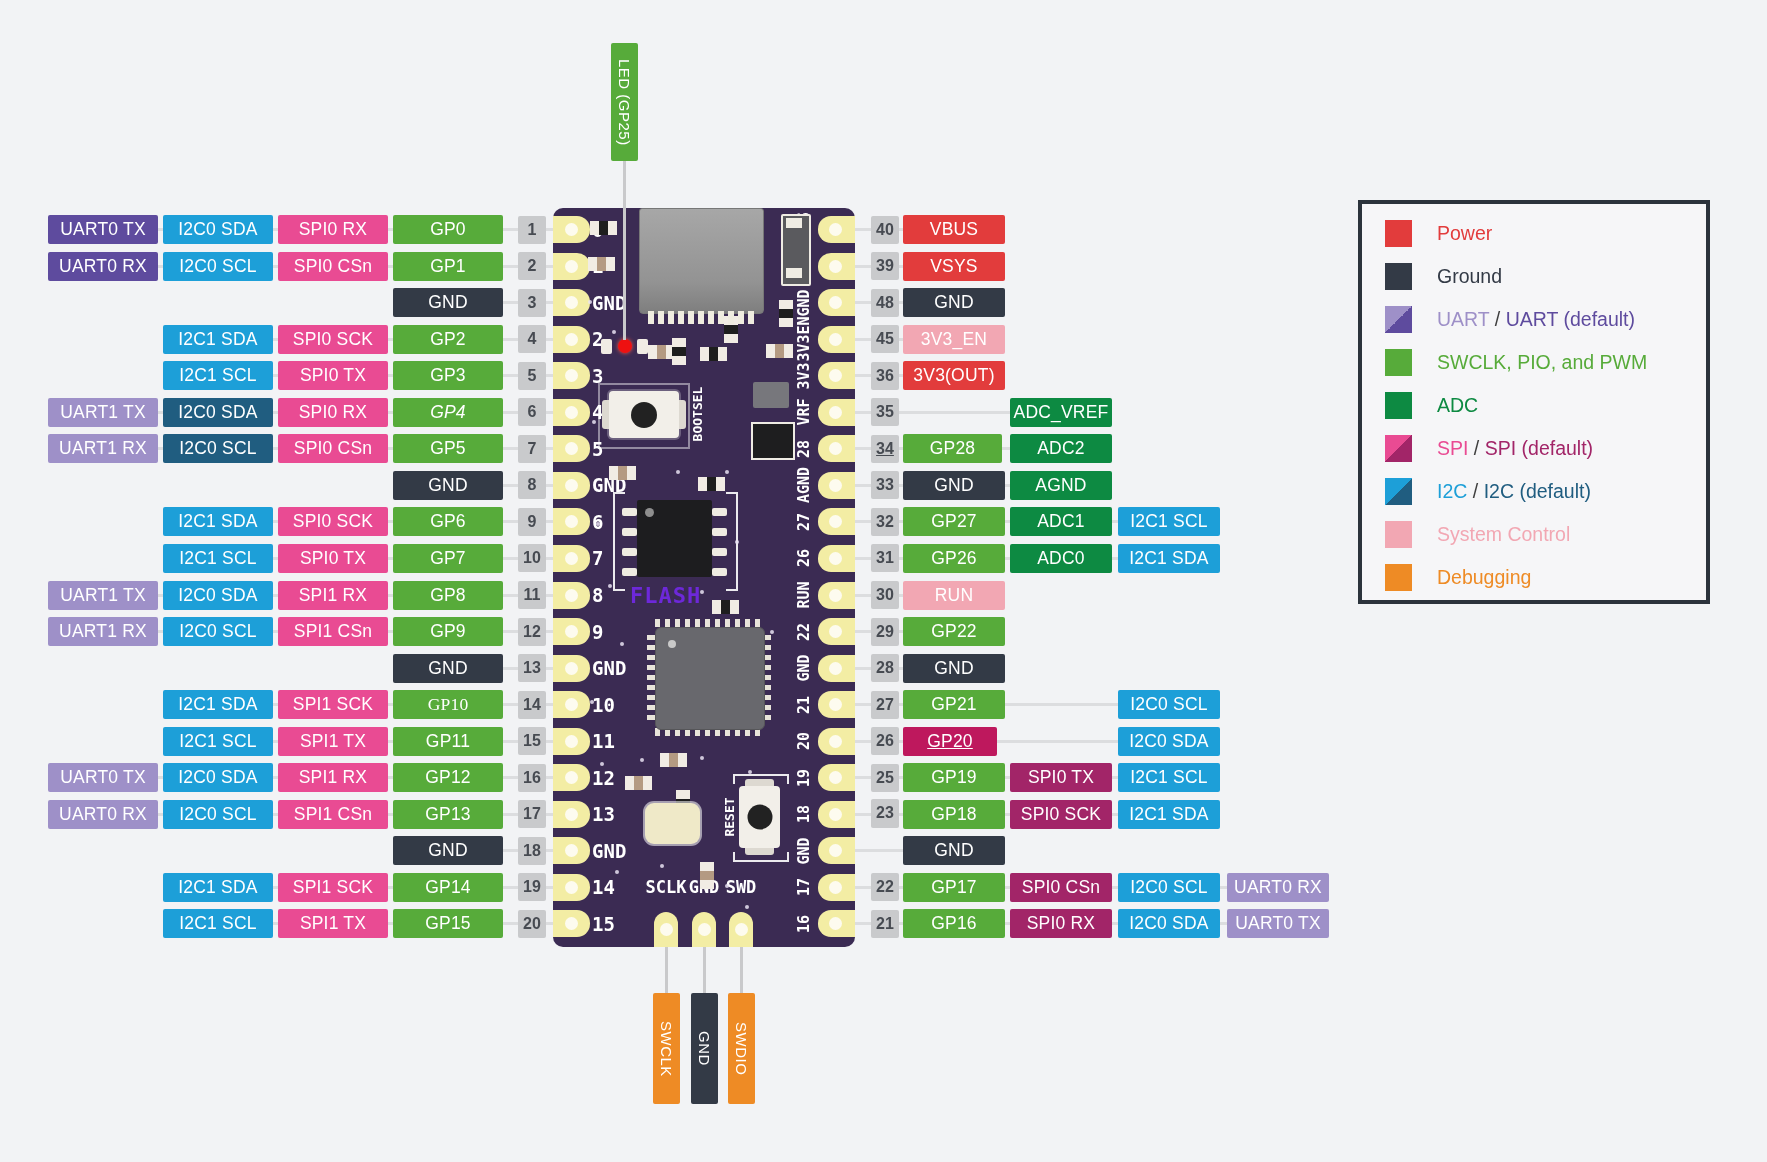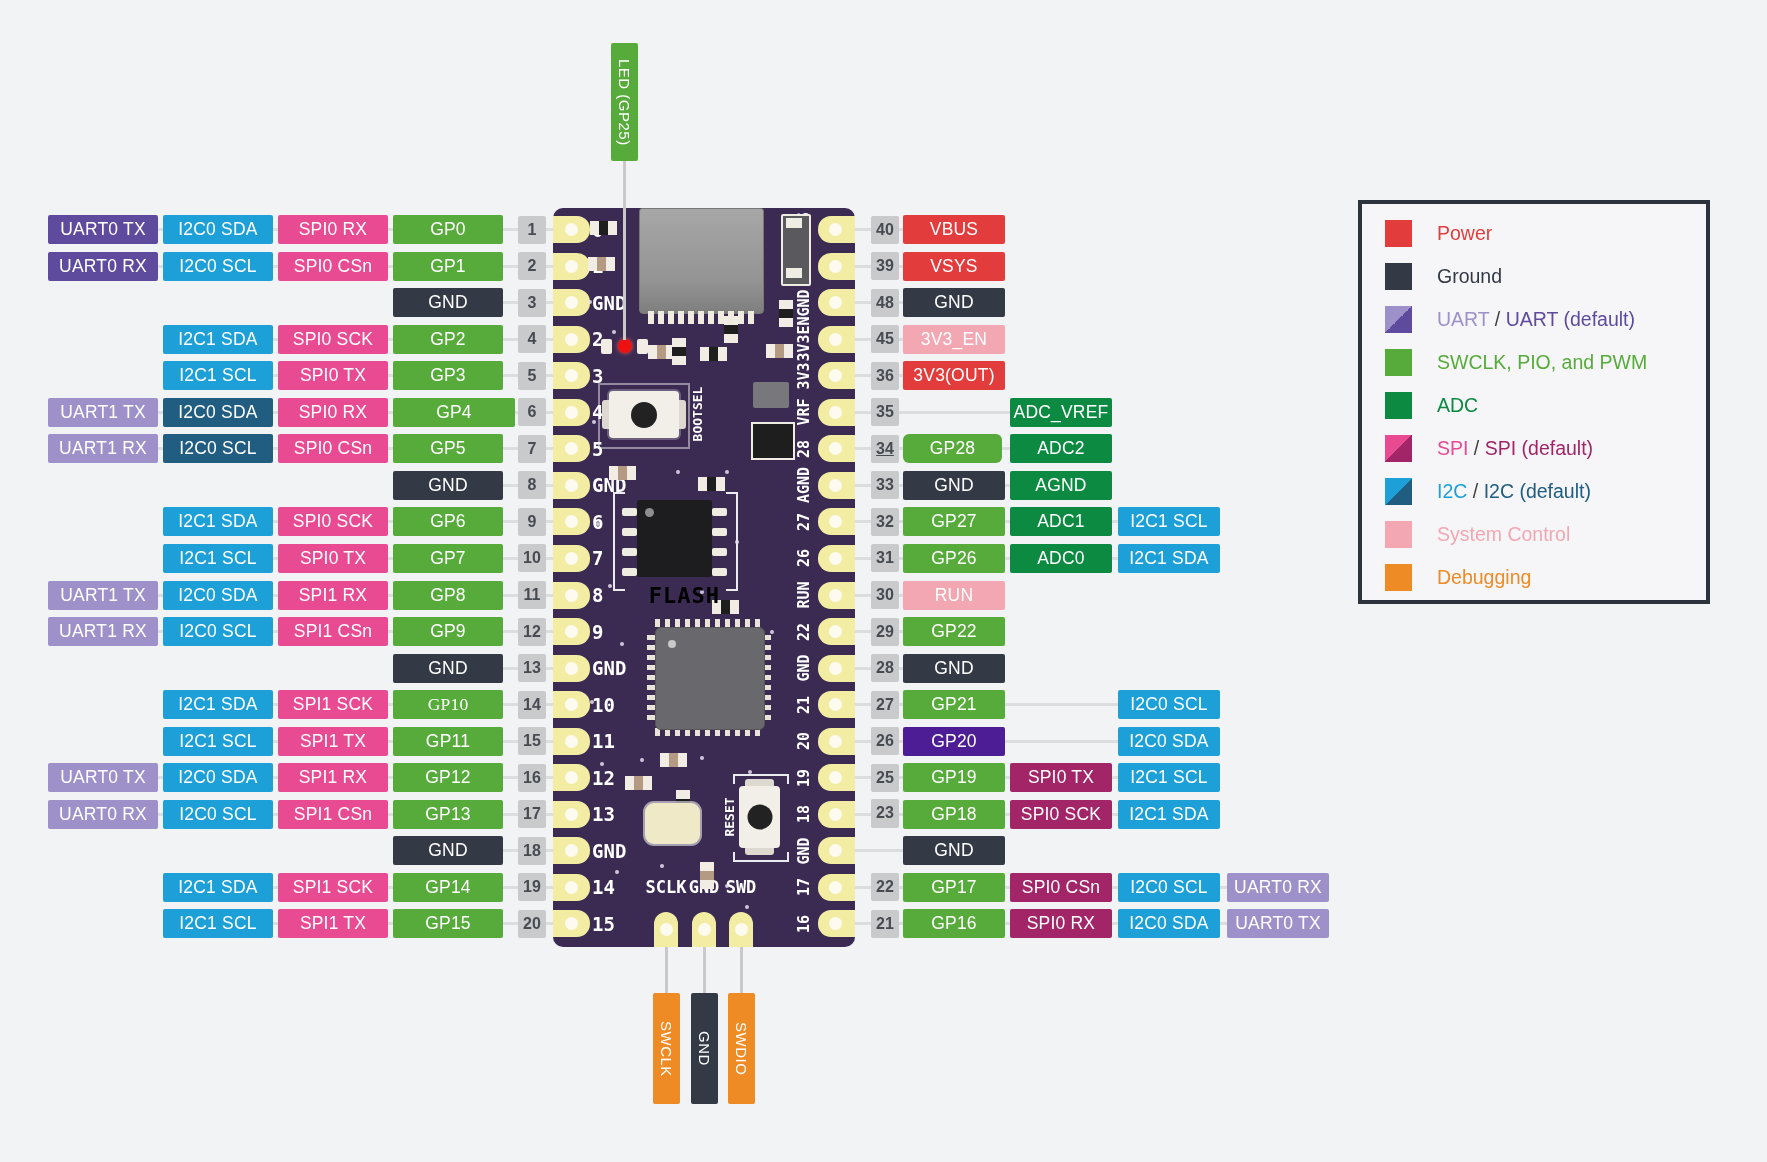--- a/index.html
+++ b/index.html
@@ -37,21 +37,21 @@
   #bootsel{position:absolute;left:609px;top:391px;width:70px;height:47px;background:#f2efe9;border-radius:4px;
        box-shadow:0 0 0 2px rgba(255,255,255,.25);}
   #bootsel:before{content:"";position:absolute;left:-7px;top:9px;width:7px;height:29px;background:#ddd9d1;border-radius:3px 0 0 3px;}
   #bootsel:after{content:"";position:absolute;right:-7px;top:9px;width:7px;height:29px;background:#ddd9d1;border-radius:0 3px 3px 0;}
   #bootsel .btn{position:absolute;left:50%;top:50%;width:26px;height:26px;border-radius:50%;background:#222;transform:translate(-50%,-50%);}
   .vtext{position:absolute;color:#fff;font:bold 13px "DejaVu Sans Mono",monospace;writing-mode:vertical-rl;transform:translateY(-50%) rotate(180deg);}
   #flash{position:absolute;left:637px;top:500px;width:75px;height:77px;background:#1d1d1f;border-radius:2px;}
   #flash .dot{position:absolute;left:8px;top:8px;width:9px;height:9px;border-radius:50%;background:#8e8e8e;}
   .fpin{position:absolute;width:15px;height:8px;background:#efece2;border-radius:2px;}
   .bracket{position:absolute;border:2px solid rgba(255,255,255,.9);}
-  #flash-label{position:absolute;left:630px;top:583px;width:90px;text-align:right;color:#000000;
+  #flash-label{position:absolute;left:630px;top:583px;width:90px;text-align:left;color:#6d28d9;
        font:bold 22px "DejaVu Sans Mono",monospace;letter-spacing:1px;}
   #rp2040{position:absolute;left:655px;top:627px;width:108px;height:101px;background:#68686d;border-radius:6px;border:1px solid #565659;}
   #rp2040 .dot{position:absolute;left:12px;top:12px;width:8px;height:8px;border-radius:50%;background:#c9c9c9;}
   .stub-h{position:absolute;height:8px;background:repeating-linear-gradient(90deg,#e8e4da 0 5px,transparent 5px 10px);}
   .stub-v{position:absolute;width:8px;background:repeating-linear-gradient(0deg,#e8e4da 0 5px,transparent 5px 10px);}
   #crystal{position:absolute;left:645px;top:803px;width:55px;height:41px;background:#efe9c8;border-radius:9px;
        box-shadow:0 0 0 2px rgba(255,255,255,.55);}
   #reset{position:absolute;left:739px;top:786px;width:41px;height:62px;background:#f2efe9;border-radius:4px;}
   #reset:before{content:"";position:absolute;top:-7px;left:6px;width:29px;height:7px;background:#ddd9d1;border-radius:3px 3px 0 0;}
   #reset:after{content:"";position:absolute;bottom:-7px;left:6px;width:29px;height:7px;background:#ddd9d1;border-radius:0 0 3px 3px;}
@@ -88,21 +88,21 @@
       <div class="badge" style="left: 393px; top: 324.65px; width: 110px; background: rgb(87, 171, 58);">GP2</div>
       <div class="badge" style="left: 278px; top: 324.65px; width: 110px; background: rgb(233, 75, 147);">SPI0 SCK</div>
       <div class="badge" style="left: 163px; top: 324.65px; width: 110px; background: rgb(29, 159, 216);">I2C1 SDA</div>
       <div class="numbadge" style="left: 518px; top: 325.15px;">4</div>
       <div class="rowline" style="left: 175px; top: 374.2px; width: 397px;"></div>
       <div class="badge" style="left: 393px; top: 361.2px; width: 110px; background: rgb(87, 171, 58);">GP3</div>
       <div class="badge" style="left: 278px; top: 361.2px; width: 110px; background: rgb(233, 75, 147);">SPI0 TX</div>
       <div class="badge" style="left: 163px; top: 361.2px; width: 110px; background: rgb(29, 159, 216);">I2C1 SCL</div>
       <div class="numbadge" style="left: 518px; top: 361.7px;">5</div>
       <div class="rowline" style="left: 60px; top: 410.75px; width: 512px;"></div>
-      <div class="badge" style="left: 393px; top: 397.75px; width: 122px; background: rgb(87, 171, 58);">GP4</div>
+      <div class="badge" style="left: 393px; top: 397.75px; width: 110px; background: rgb(87, 171, 58); font-style: italic;">GP4</div>
       <div class="badge" style="left: 278px; top: 397.75px; width: 110px; background: rgb(233, 75, 147);">SPI0 RX</div>
       <div class="badge" style="left: 163px; top: 397.75px; width: 110px; background: rgb(32, 93, 128);">I2C0 SDA</div>
       <div class="badge" style="left: 48px; top: 397.75px; width: 110px; background: rgb(158, 144, 200);">UART1 TX</div>
       <div class="numbadge" style="left: 518px; top: 398.25px;">6</div>
       <div class="rowline" style="left: 60px; top: 447.3px; width: 512px;"></div>
       <div class="badge" style="left: 393px; top: 434.3px; width: 110px; background: rgb(87, 171, 58);">GP5</div>
       <div class="badge" style="left: 278px; top: 434.3px; width: 110px; background: rgb(233, 75, 147);">SPI0 CSn</div>
       <div class="badge" style="left: 163px; top: 434.3px; width: 110px; background: rgb(32, 93, 128);">I2C0 SCL</div>
       <div class="badge" style="left: 48px; top: 434.3px; width: 110px; background: rgb(158, 144, 200);">UART1 RX</div>
       <div class="numbadge" style="left: 518px; top: 434.8px;">7</div>
@@ -181,21 +181,21 @@
       <div class="rowline" style="left: 836px; top: 337.65px; width: 157px;"></div>
       <div class="badge" style="left: 903px; top: 324.65px; width: 102px; background: rgb(242, 167, 179);">3V3_EN</div>
       <div class="numbadge" style="left: 871px; top: 325.15px;">45</div>
       <div class="rowline" style="left: 836px; top: 374.2px; width: 157px;"></div>
       <div class="badge" style="left: 903px; top: 361.2px; width: 102px; background: rgb(226, 60, 60);">3V3(OUT)</div>
       <div class="numbadge" style="left: 871px; top: 361.7px;">36</div>
       <div class="rowline" style="left: 836px; top: 410.75px; width: 264px;"></div>
       <div class="badge" style="left: 1010px; top: 397.75px; width: 102px; background: rgb(13, 138, 66);">ADC_VREF</div>
       <div class="numbadge" style="left: 871px; top: 398.25px;">35</div>
       <div class="rowline" style="left: 836px; top: 447.3px; width: 264px;"></div>
-      <div class="badge" style="left: 903px; top: 434.3px; width: 99px; background: rgb(87, 171, 58); border-radius: 6px;">GP28</div>
+      <div class="badge" style="left: 903px; top: 434.3px; width: 99px; background: rgb(87, 171, 58);">GP28</div>
       <div class="badge" style="left: 1010px; top: 434.3px; width: 102px; background: rgb(13, 138, 66);">ADC2</div>
       <div class="numbadge" style="left: 871px; top: 434.8px; text-decoration: underline;">34</div>
       <div class="rowline" style="left: 836px; top: 483.85px; width: 264px;"></div>
       <div class="badge" style="left: 903px; top: 470.85px; width: 102px; background: rgb(51, 58, 70);">GND</div>
       <div class="badge" style="left: 1010px; top: 470.85px; width: 102px; background: rgb(13, 138, 66);">AGND</div>
       <div class="numbadge" style="left: 871px; top: 471.35px;">33</div>
       <div class="rowline" style="left: 836px; top: 520.4px; width: 372px;"></div>
       <div class="badge" style="left: 903px; top: 507.4px; width: 102px; background: rgb(87, 171, 58);">GP27</div>
       <div class="badge" style="left: 1010px; top: 507.4px; width: 102px; background: rgb(13, 138, 66);">ADC1</div>
       <div class="badge" style="left: 1118px; top: 507.4px; width: 102px; background: rgb(29, 159, 216);">I2C1 SCL</div>
@@ -212,21 +212,21 @@
       <div class="badge" style="left: 903px; top: 617.05px; width: 102px; background: rgb(87, 171, 58);">GP22</div>
       <div class="numbadge" style="left: 871px; top: 617.55px;">29</div>
       <div class="rowline" style="left: 836px; top: 666.6px; width: 157px;"></div>
       <div class="badge" style="left: 903px; top: 653.6px; width: 102px; background: rgb(51, 58, 70);">GND</div>
       <div class="numbadge" style="left: 871px; top: 654.1px;">28</div>
       <div class="rowline" style="left: 836px; top: 703.15px; width: 372px;"></div>
       <div class="badge" style="left: 903px; top: 690.15px; width: 102px; background: rgb(87, 171, 58);">GP21</div>
       <div class="badge" style="left: 1118px; top: 690.15px; width: 102px; background: rgb(29, 159, 216);">I2C0 SCL</div>
       <div class="numbadge" style="left: 871px; top: 690.65px;">27</div>
       <div class="rowline" style="left: 836px; top: 739.7px; width: 372px;"></div>
-      <div class="badge" style="left: 903px; top: 726.7px; width: 102px; background: #4c1d95;">GP20</div>
+      <div class="badge" style="left: 903px; top: 726.7px; width: 94px; background: #be185d; text-decoration: underline;">GP20</div>
       <div class="badge" style="left: 1118px; top: 726.7px; width: 102px; background: rgb(29, 159, 216);">I2C0 SDA</div>
       <div class="numbadge" style="left: 871px; top: 727.2px;">26</div>
       <div class="rowline" style="left: 836px; top: 776.25px; width: 372px;"></div>
       <div class="badge" style="left: 903px; top: 763.25px; width: 102px; background: rgb(87, 171, 58);">GP19</div>
       <div class="badge" style="left: 1010px; top: 763.25px; width: 102px; background: rgb(162, 37, 104);">SPI0 TX</div>
       <div class="badge" style="left: 1118px; top: 763.25px; width: 102px; background: rgb(29, 159, 216);">I2C1 SCL</div>
       <div class="numbadge" style="left: 871px; top: 763.75px;">25</div>
       <div class="rowline" style="left: 836px; top: 812.8px; width: 372px;"></div>
       <div class="badge" style="left: 903px; top: 799.8px; width: 102px; background: rgb(87, 171, 58);">GP18</div>
       <div class="badge" style="left: 1010px; top: 799.8px; width: 102px; background: rgb(162, 37, 104);">SPI0 SCK</div>

